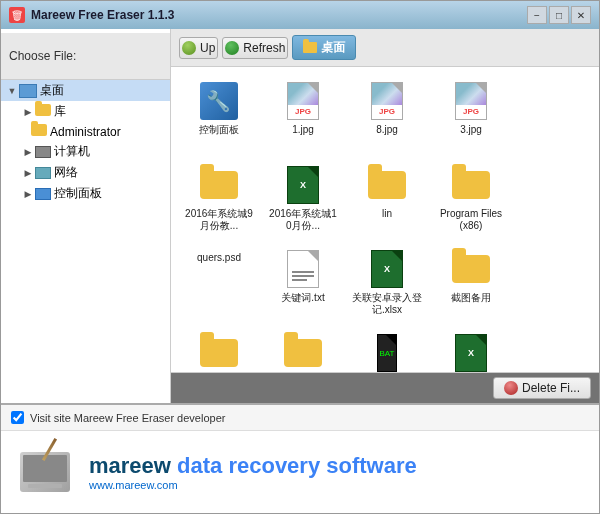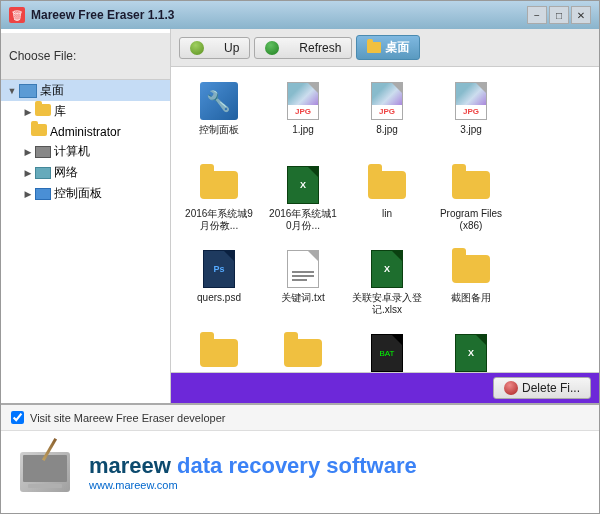--- a/index.html
+++ b/index.html
@@ -124,22 +124,22 @@
       display: flex;
       align-items: center;
       padding: 6px 8px;
       background: #e8e8e8;
       border-bottom: 1px solid #ccc;
       gap: 4px;
     }
     .tool-btn {
       display: flex;
       align-items: center;
-      gap: 20px;
-      padding: 3px 10px;
+      gap: 4px;
+      padding: 3px 2px;
       background: linear-gradient(to bottom, #f5f5f5, #e0e0e0);
       border: 1px solid #aaa;
       border-radius: 3px;
       cursor: pointer;
       font-size: 12px;
       color: #222;
     }
     .btn-icon {
       width: 14px;
       height: 14px;
@@ -337,21 +337,21 @@
       content: '';
       position: absolute;
       top: 0;
       right: 0;
       width: 10px;
       height: 10px;
       background: #0a4010;
       clip-path: polygon(0 0, 100% 100%, 100% 0);
     }
     .icon-bat {
-      width: 32px;
+      width: 20px;
       height: 38px;
       background: #222;
       border: 1px solid #000;
       display: flex;
       align-items: center;
       justify-content: center;
       font-size: 8px;
       color: #0f0;
       position: relative;
     }
@@ -373,21 +373,21 @@
       display: flex;
       align-items: center;
       justify-content: center;
       font-size: 20px;
     }
 
     .bottom-bar {
       display: flex;
       align-items: center;
       padding: 4px 8px;
-      background: #6d28d9;
+      background: #737373;
       border-top: 1px solid #ccc;
       justify-content: flex-end;
     }
     .delete-btn {
       display: flex;
       align-items: center;
       gap: 4px;
       padding: 3px 10px;
       background: linear-gradient(to bottom, #f5f5f5, #e0e0e0);
       border: 1px solid #aaa;
@@ -627,23 +627,20 @@
             </div>
     <div class="file-label">lin</div>
   </div>
           <div class="file-item">
     <div class="file-thumb">
               <div class="icon-folder"></div>
             </div>
     <div class="file-label">Program Files (x86)</div>
   </div>
           <div class="file-item">
-    <div class="file-thumb">
-              <div class="icon-psd">Ps</div>
-            </div>
     <div class="file-label">quers.psd</div>
   </div>
           <div class="file-item">
     <div class="file-thumb">
               <div class="icon-txt">
                 <div class="icon-txt-lines">
                   <div class="icon-txt-line"></div>
                   <div class="icon-txt-line"></div>
                   <div class="icon-txt-line" style="width:70%"></div>
                 </div>

